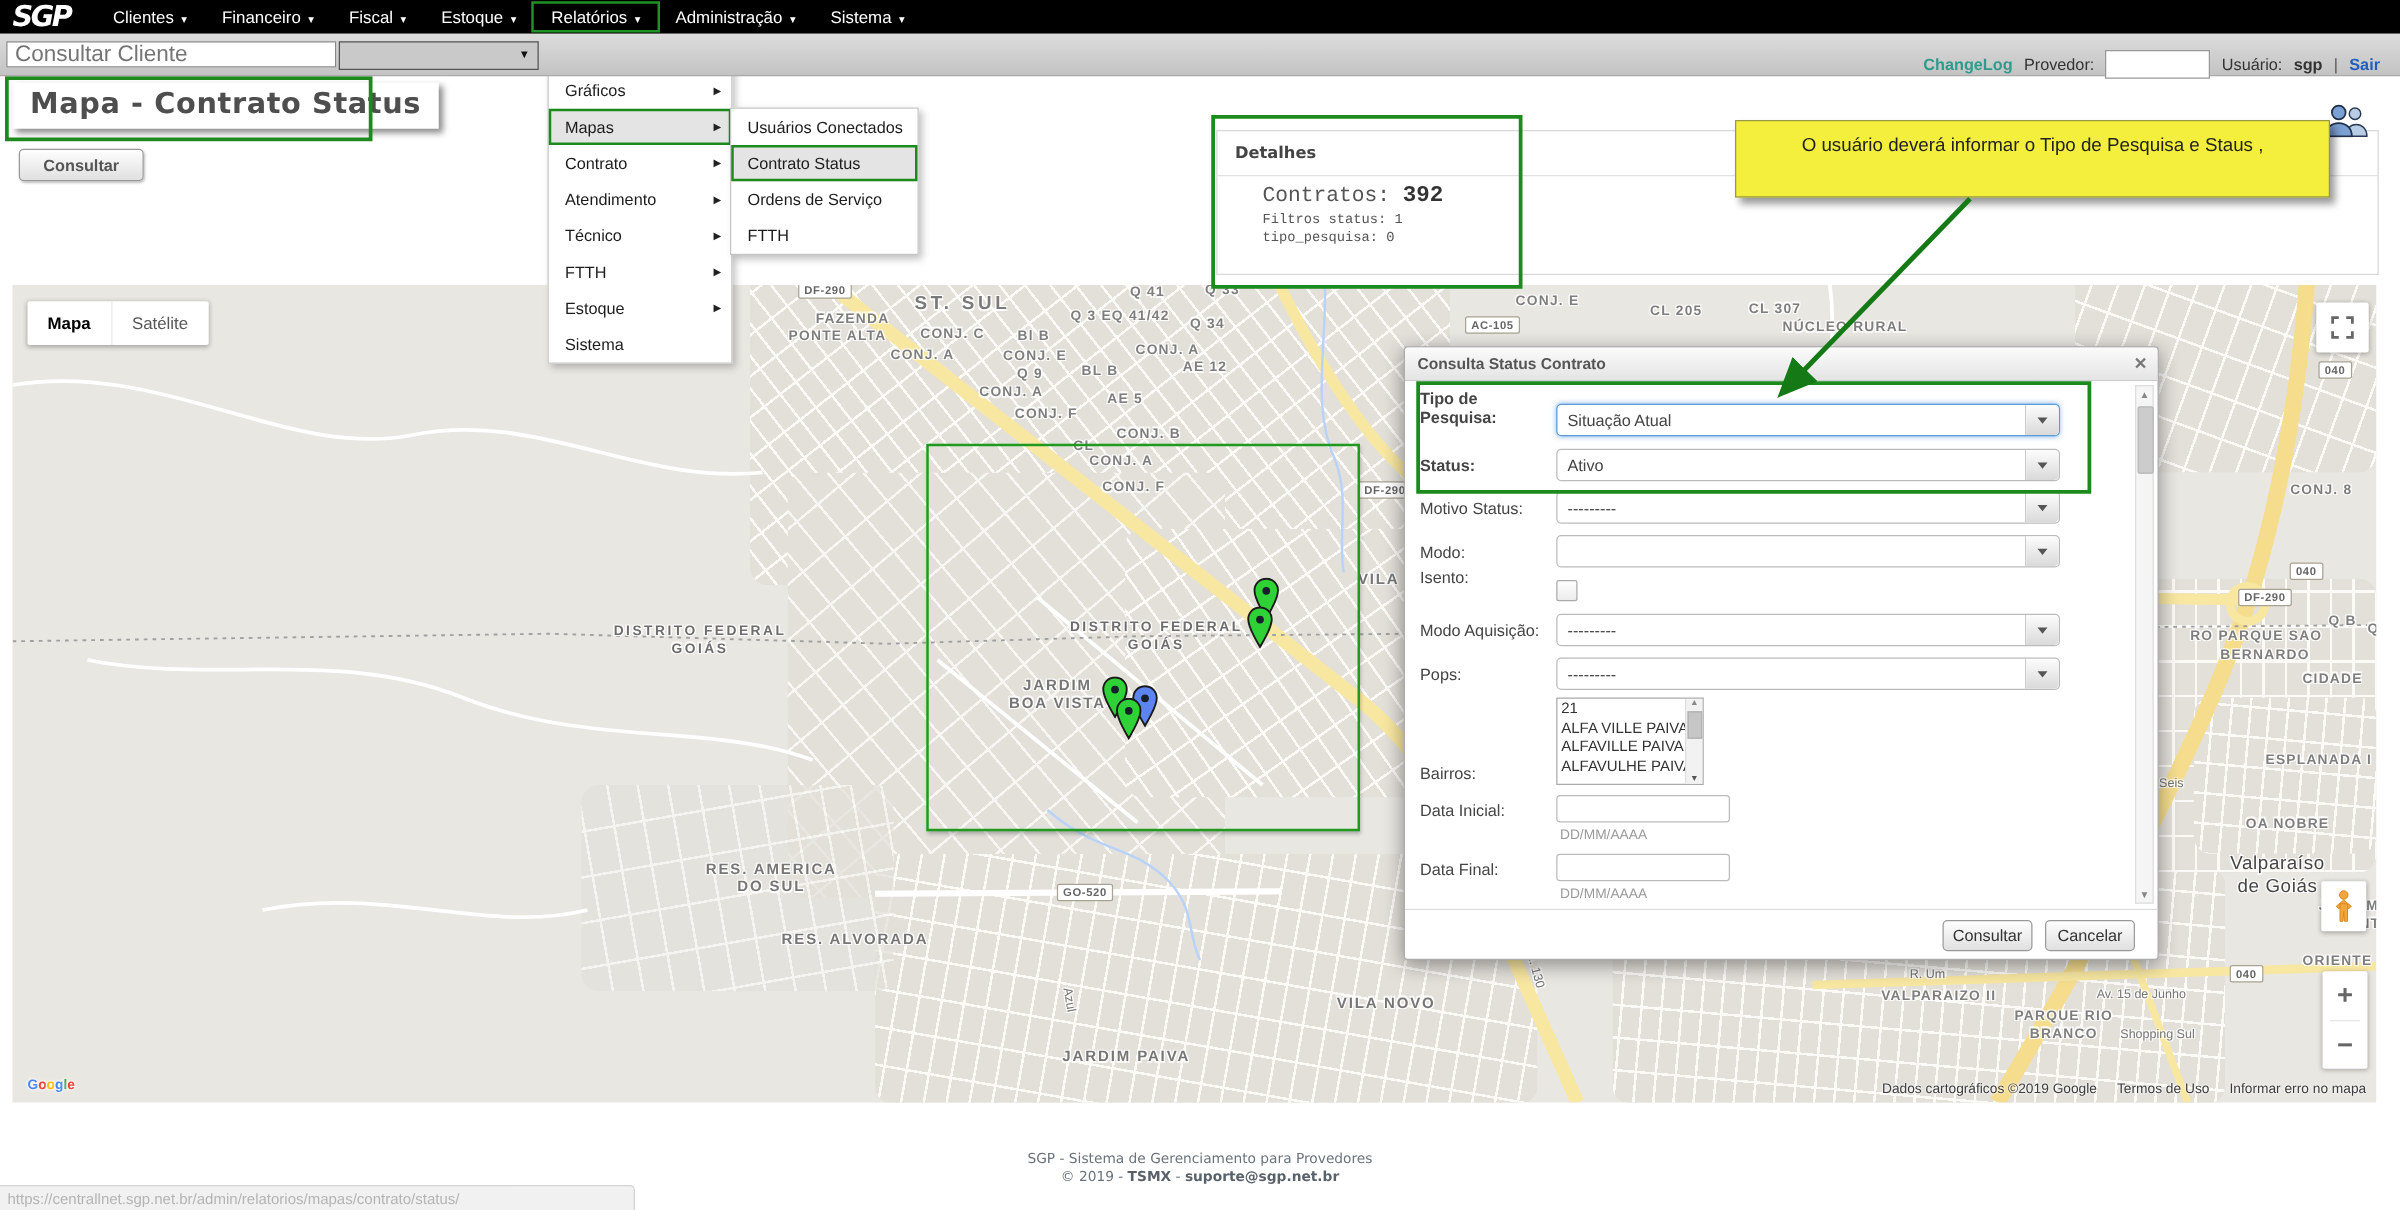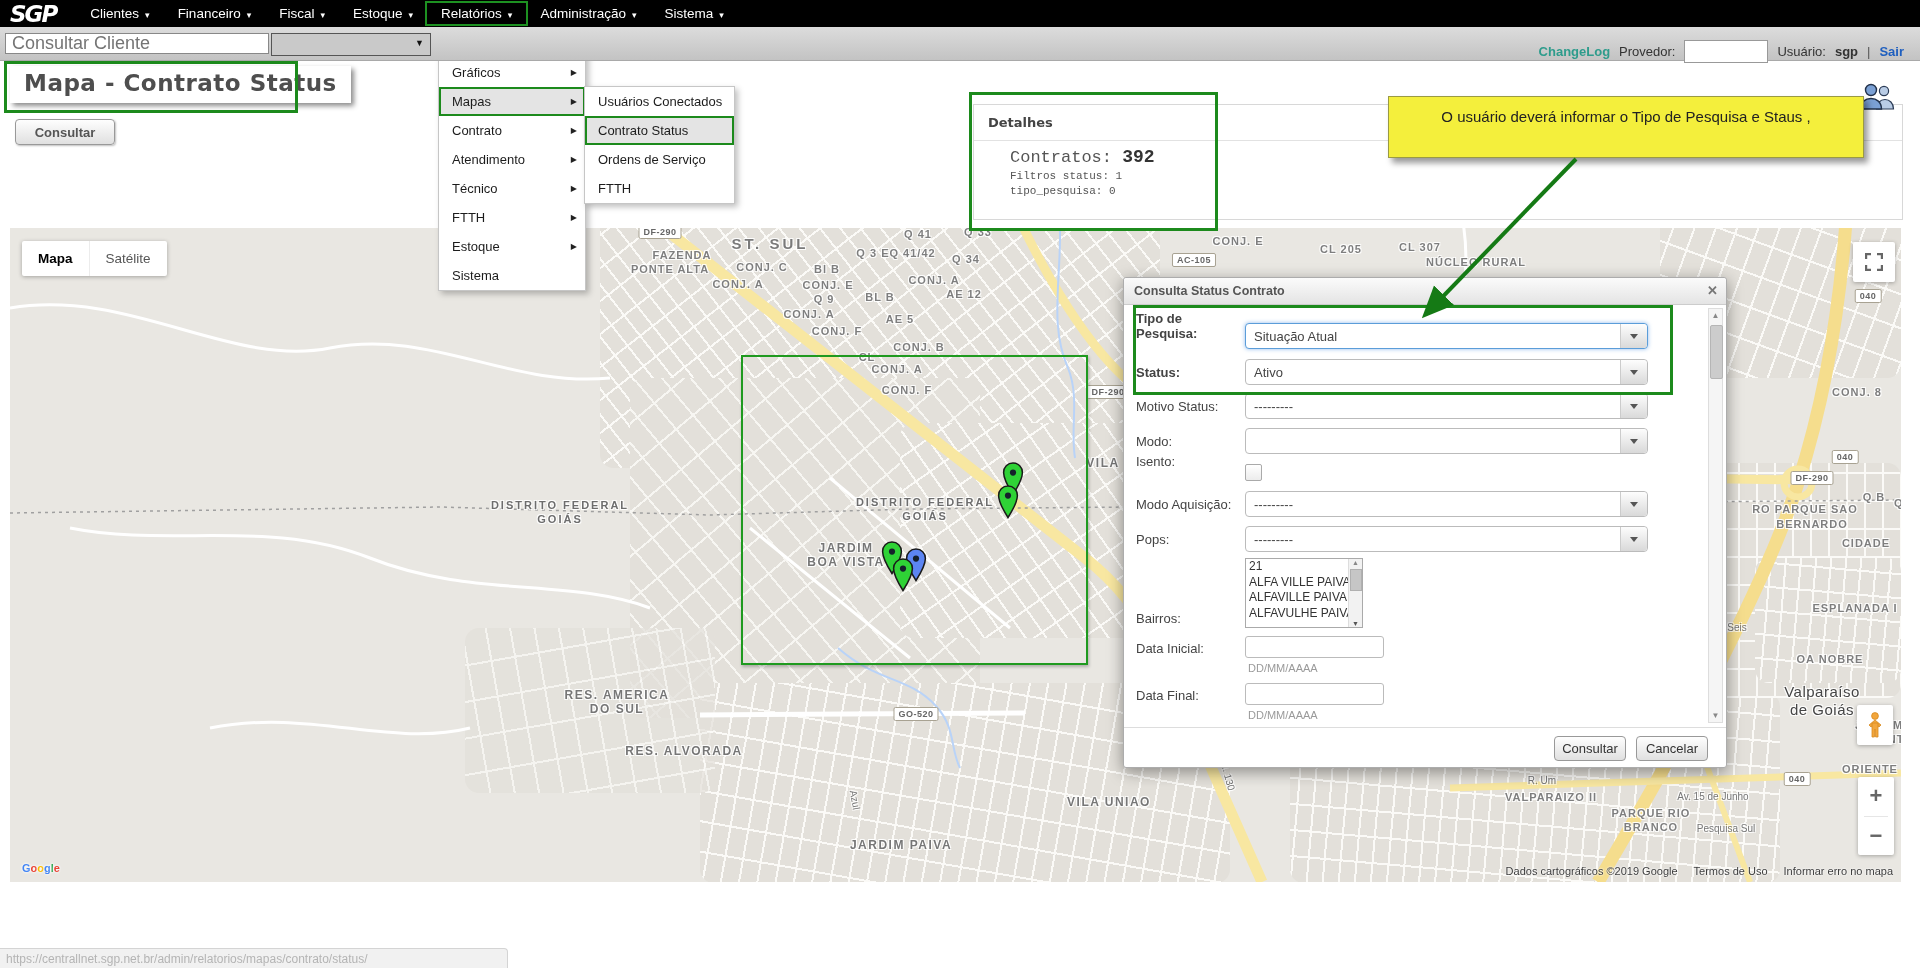--- a/index.html
+++ b/index.html
@@ -350,28 +350,28 @@
         <span class="ml area2" style="left: 836px; top: 320px;">JARDIM</span>
         <span class="ml area2" style="left: 836px; top: 334px;">BOA VISTA</span>
         <span class="ml area2" style="left: 1236px; top: 329px;">NOVO GAM</span>
         <span class="ml area" style="left: 1440px; top: 177px;">DOMÍNIO</span>
         <span class="ml area" style="left: 1440px; top: 191px;">CHÁCARA</span>
         <span class="ml area" style="left: 1434px; top: 205px;">A MARIA</span>
         <span class="ml area" style="left: 1847px; top: 164px;">CONJ. 8</span>
         <span class="ml area2" style="left: 607px; top: 467px;">RES. AMERICA</span>
         <span class="ml area2" style="left: 607px; top: 481px;">DO SUL</span>
         <span class="ml area2" style="left: 674px; top: 523px;">RES. ALVORADA</span>
-        <span class="ml area2" style="left: 1099px; top: 574px;">VILA UNIAO</span>
+        <span class="ml area2" style="left: 1099px; top: 574px;">VILA NOVO</span>
         <span class="ml area2" style="left: 891px; top: 617px;">JARDIM PAIVA</span>
         <span class="ml area" style="left: 1541px; top: 569px;">VALPARAIZO II</span>
         <span class="ml street" style="left: 1532px; top: 552px;">R. Um</span>
         <span class="ml street" style="left: 1703px; top: 568px;">Av. 15 de Junho</span>
         <span class="ml area" style="left: 1641px; top: 585px;">PARQUE RIO</span>
         <span class="ml area" style="left: 1641px; top: 599px;">BRANCO</span>
-        <span class="ml street" style="left: 1716px; top: 600px;">Pesquisa Sul</span>
+        <span class="ml street" style="left: 1716px; top: 600px;">Shopping Sul</span>
         <span class="ml city" style="left: 1812px; top: 463px;">Valparaíso</span>
         <span class="ml city" style="left: 1812px; top: 481px;">de Goiás</span>
         <span class="ml area" style="left: 1869px; top: 497px;">JARDIM</span>
         <span class="ml area" style="left: 1884px; top: 511px;">IENTE</span>
         <span class="ml area" style="left: 1860px; top: 541px;">ORIENTE</span>
         <span class="ml area" style="left: 1845px; top: 380px;">ESPLANADA I</span>
         <span class="ml area" style="left: 1820px; top: 431px;">OA NOBRE</span>
         <span class="ml street" style="left: 1727px; top: 399px;">Seis</span>
         <span class="ml area" style="left: 1856px; top: 315px;">CIDADE</span>
         <span class="ml area" style="left: 1864px; top: 269px;">Q B</span>
@@ -381,21 +381,21 @@
         <span class="ml street" style="left: 1218px; top: 548px; transform: translate(-50%, -50%) rotate(75deg);">R. 130</span>
         <span class="ml street" style="left: 845px; top: 572px; transform: translate(-50%, -50%) rotate(80deg);">Azul</span>
       </div>
     <div>
         <span class="shield" style="left: 650px; top: 4px;">DF-290</span>
         <span class="shield" style="left: 1184px; top: 32px;">AC-105</span>
         <span class="shield" style="left: 1098px; top: 164px;">DF-290</span>
         <span class="shield" style="left: 1858px; top: 68px;">040</span>
         <span class="shield" style="left: 1835px; top: 229px;">040</span>
         <span class="shield" style="left: 1802px; top: 250px;">DF-290</span>
-        <span class="shield" style="left: 906px; top: 486px;">GO-520</span>
+        <span class="shield" style="left: 858px; top: 486px;">GO-520</span>
         <span class="shield" style="left: 1787px; top: 551px;">040</span>
       </div>
     <div>
         <div class="pin" style="left: 992px; top: 234px;"><svg width="22" height="34" viewBox="0 0 22 34">
             <path d="M11 1C5.6 1 1.6 5.1 1.6 10.4 1.6 17.6 11 32.5 11 32.5s9.4-14.9 9.4-22.1C20.4 5.1 16.4 1 11 1Z" fill="#2fd236" stroke="#1a1a1a" stroke-width="1.5"></path>
             <circle cx="11" cy="10.6" r="3.1" fill="#15202b"></circle>
           </svg></div>
         <div class="pin" style="left: 987px; top: 257px;"><svg width="22" height="34" viewBox="0 0 22 34">
             <path d="M11 1C5.6 1 1.6 5.1 1.6 10.4 1.6 17.6 11 32.5 11 32.5s9.4-14.9 9.4-22.1C20.4 5.1 16.4 1 11 1Z" fill="#2fd236" stroke="#1a1a1a" stroke-width="1.5"></path>
             <circle cx="11" cy="10.6" r="3.1" fill="#15202b"></circle>
@@ -595,18 +595,24 @@
         <span>Contrato Status</span>
       </div>
       <div class="dd-item">
         <span>Ordens de Serviço</span>
       </div>
       <div class="dd-item">
         <span>FTTH</span>
       </div>
     </div>
 
+  <div class="footer">
+    <div class="l1">SGP - Sistema de Gerenciamento para Provedores</div>
+    <div class="l2">
+      <span>© 2019 - </span><b>TSMX</b><span> - </span><b>suporte@sgp.net.br</b>
+    </div>
+  </div>
 
   <div class="statusbar">
     <span>https://centrallnet.sgp.net.br/admin/relatorios/mapas/contrato/status/</span>
   </div>
 
 </div>
 
 </body></html>

